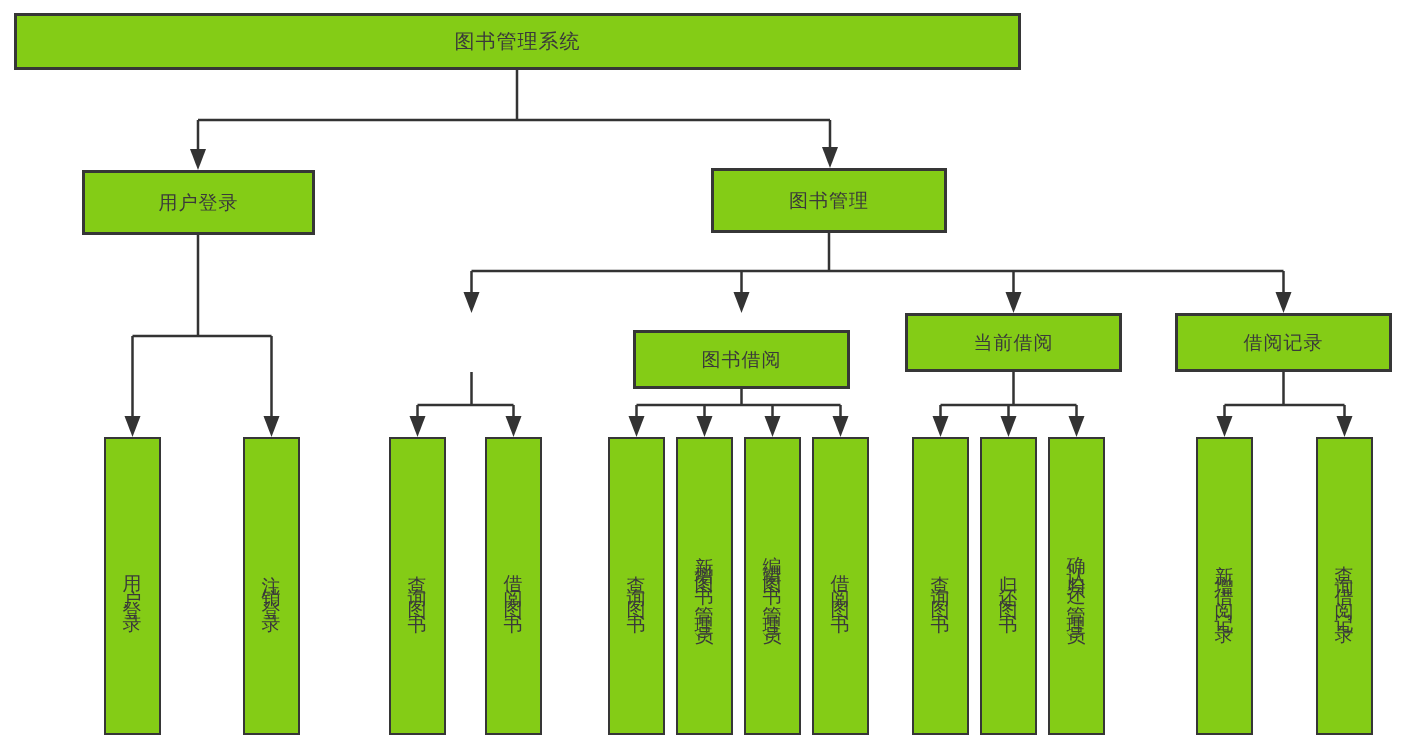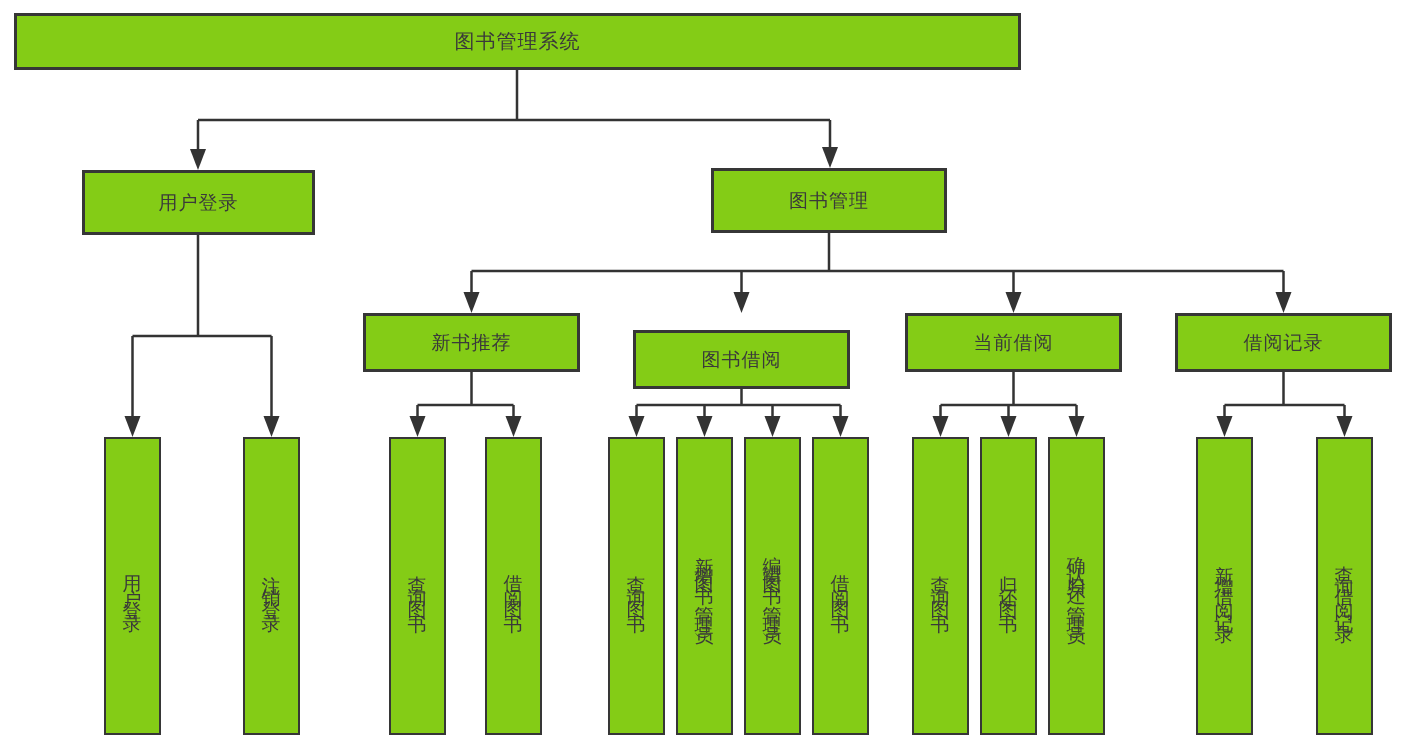--- a/index.html
+++ b/index.html
@@ -107,23 +107,20 @@
     <span>图书管理系统</span>
   </div>
 
   <div class="box hnode" style="left:82px; top:170px; width:233px; height:65px;">
     <span>用户登录</span>
   </div>
   <div class="box hnode" style="left:711px; top:168px; width:236px; height:65px;">
     <span>图书管理</span>
   </div>
 
-  <div class="box hnode" style="left:363px; top:313px; width:217px; height:59px;">
-    <span>新书推荐</span>
-  </div>
   <div class="box hnode" style="left:633px; top:330px; width:217px; height:59px;">
     <span>图书借阅</span>
   </div>
   <div class="box hnode" style="left:1175px; top:313px; width:217px; height:59px;">
     <span>借阅记录</span>
   </div>
   <div class="box hnode" style="left:905px; top:313px; width:217px; height:59px;">
     <span>当前借阅</span>
   </div>
 

